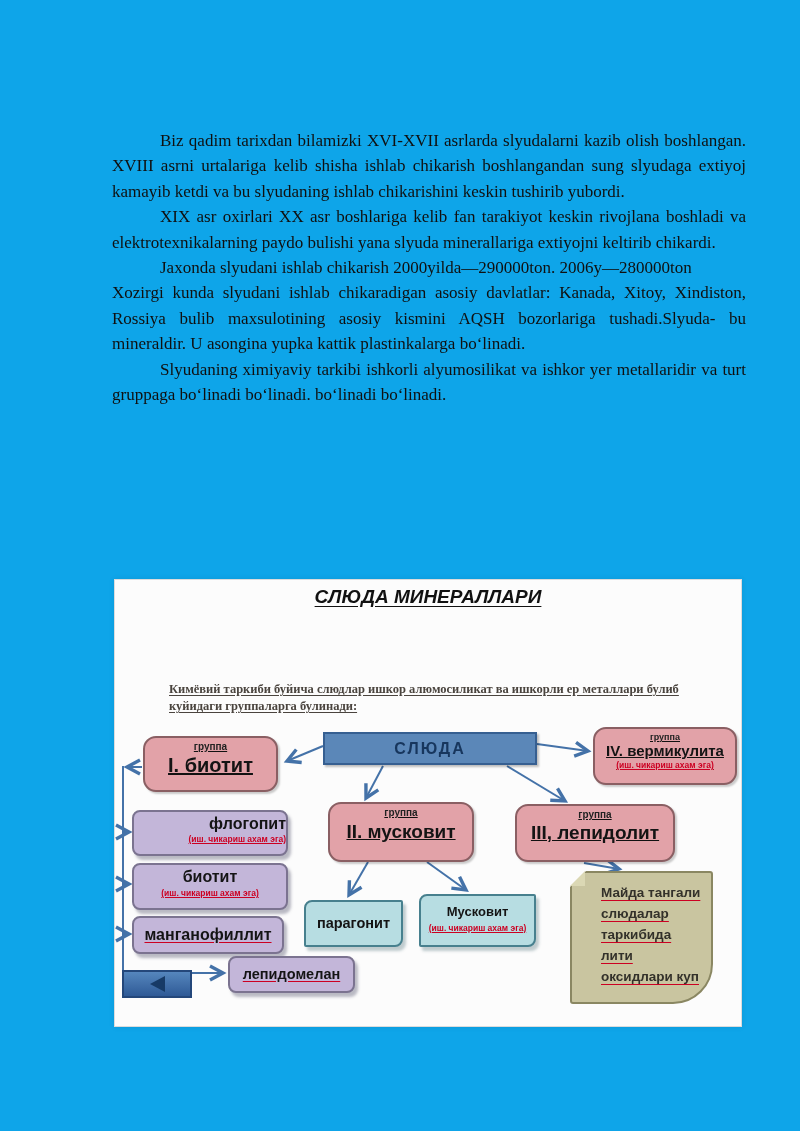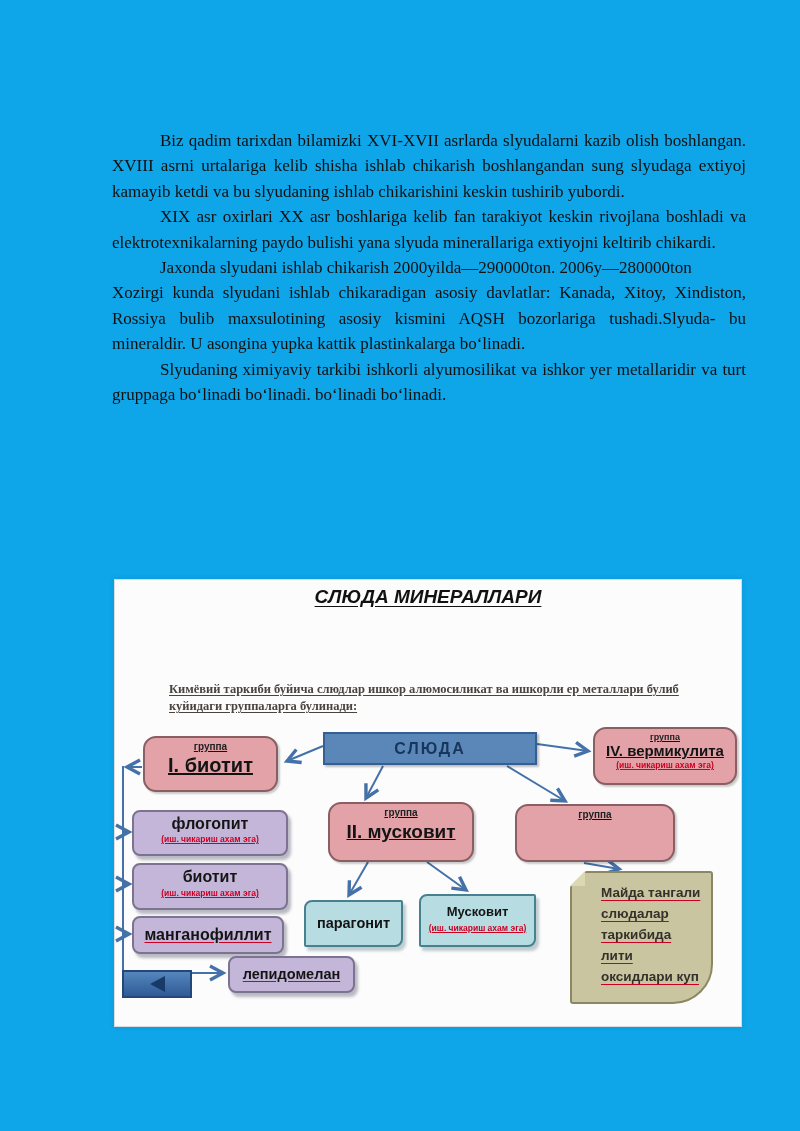--- a/index.html
+++ b/index.html
@@ -55,21 +55,21 @@
   .g3{left:400px;top:224px;width:160px;height:58px;}
   .g3 .lbl{font-size:19px;line-height:26px;}
   .g4{left:478px;top:147px;width:144px;height:58px;}
   .g4 .grp{font-size:9px;}
   .g4 .lbl{font-size:15px;line-height:18px;}
   .rednote{font-size:8.5px;font-weight:bold;color:var(--accent-red);
            text-decoration:underline;text-underline-offset:1px;line-height:10px;}
 
   .member{background:var(--member-fill);border:2px solid #7b7390;border-radius:8px;
           box-shadow:3px 4px 3px rgba(60,60,90,.35);color:#141414;font-weight:bold;}
-  .m1{left:17px;top:230px;width:156px;height:46px;}
+  .m1{left:17px;top:230px;width:156px;height:46px;text-align:right;}
   .m1 .lbl{font-size:16px;line-height:20px;margin-top:2px;}
   .m2{left:17px;top:283px;width:156px;height:47px;}
   .m2 .lbl{font-size:16px;line-height:22px;margin-top:1px;}
   .m3{left:17px;top:336px;width:152px;height:38px;}
   .m3 .lbl{font-size:16px;line-height:34px;text-decoration:underline;
            text-decoration-color:var(--accent-red);text-underline-offset:2px;}
   .m4{left:113px;top:376px;width:127px;height:37px;}
   .m4 .lbl{font-size:14.5px;line-height:33px;text-decoration:underline;
            text-decoration-color:var(--accent-red);text-underline-offset:2px;}
 
@@ -147,20 +147,21 @@
     <div class="box group g1">
       <div class="grp">группа</div>
       <div class="lbl">I. биотит</div>
     </div>
     <div class="box group g2">
       <div class="grp">группа</div>
       <div class="lbl">II. мусковит</div>
     </div>
     <div class="box group g3">
       <div class="grp">группа</div>
+      <div class="lbl">III, лепидолит</div>
     </div>
     <div class="box group g4">
       <div class="grp">группа</div>
       <div class="lbl">IV. вермикулита</div>
       <div class="rednote">(иш. чикариш ахам эга)</div>
     </div>
 
     <div class="box member m1">
       <div class="lbl">флогопит</div>
       <div class="rednote">(иш. чикариш ахам эга)</div>

